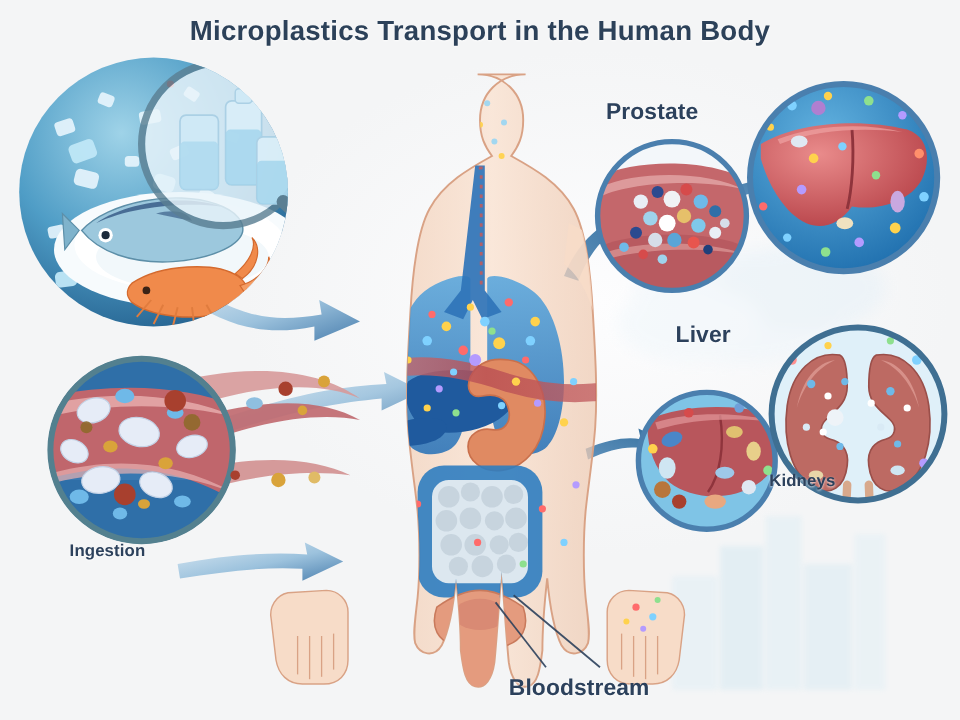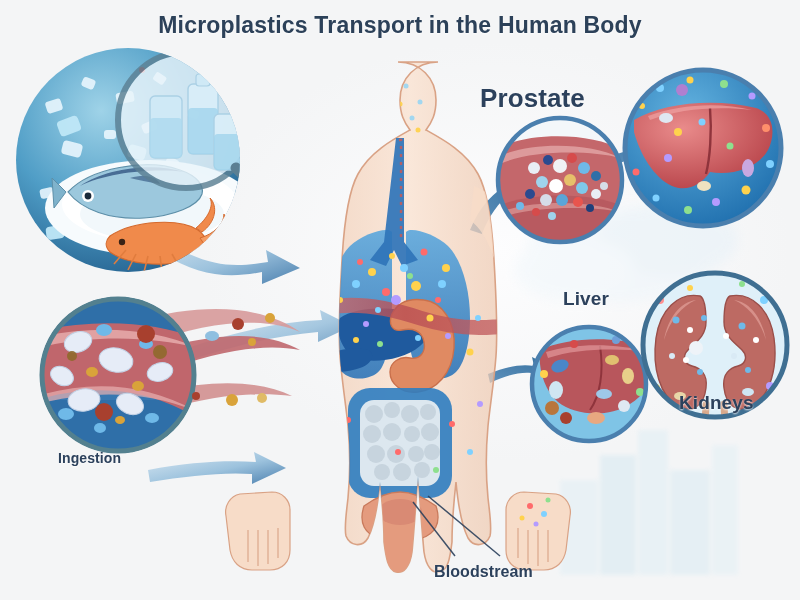--- a/index.html
+++ b/index.html
@@ -13,24 +13,24 @@
       radial-gradient(ellipse 420px 300px at 62% 42%, #fdfdfe 0%, #f4f5f6 70%),
       linear-gradient(160deg,#f6f7f8 0%,#f2f3f5 100%);
   }
   svg.layer{position:absolute;left:0;top:0;width:800px;height:600px;}
   .lbl{position:absolute;color:#2c415c;font-weight:600;letter-spacing:.1px;
        text-shadow:0 1px 2px rgba(255,255,255,.85);white-space:nowrap;}
   #title{left:0;top:12px;width:800px;text-align:center;font-size:23px;
          color:#2c4159;font-weight:700;letter-spacing:.2px;}
   #lbl-micro{left:62px;top:252px;font-size:19px;}
   #lbl-ingest{left:58px;top:450px;font-size:14px;}
-  #lbl-prostate{left:480px;top:83px;font-size:26px;}
-  #lbl-liver{left:563px;top:288px;font-size:19px;}
-  #lbl-kidneys{left:679px;top:392px;font-size:19px;}
-  #lbl-blood{left:434px;top:563px;font-size:16px;}
+  #lbl-prostate{left:505px;top:83px;font-size:19px;}
+  #lbl-liver{left:563px;top:269px;font-size:19px;}
+  #lbl-kidneys{left:641px;top:392px;font-size:14px;}
+  #lbl-blood{left:424px;top:563px;font-size:19px;}
 </style>
 </head>
 <body>
 
 <div id="stage">
 
   <svg class="layer" viewBox="0 0 800 600">
     <defs>
       <radialGradient id="gWater" cx="38%" cy="28%" r="78%">
         <stop offset="0%" stop-color="#9fd3e8"></stop>

